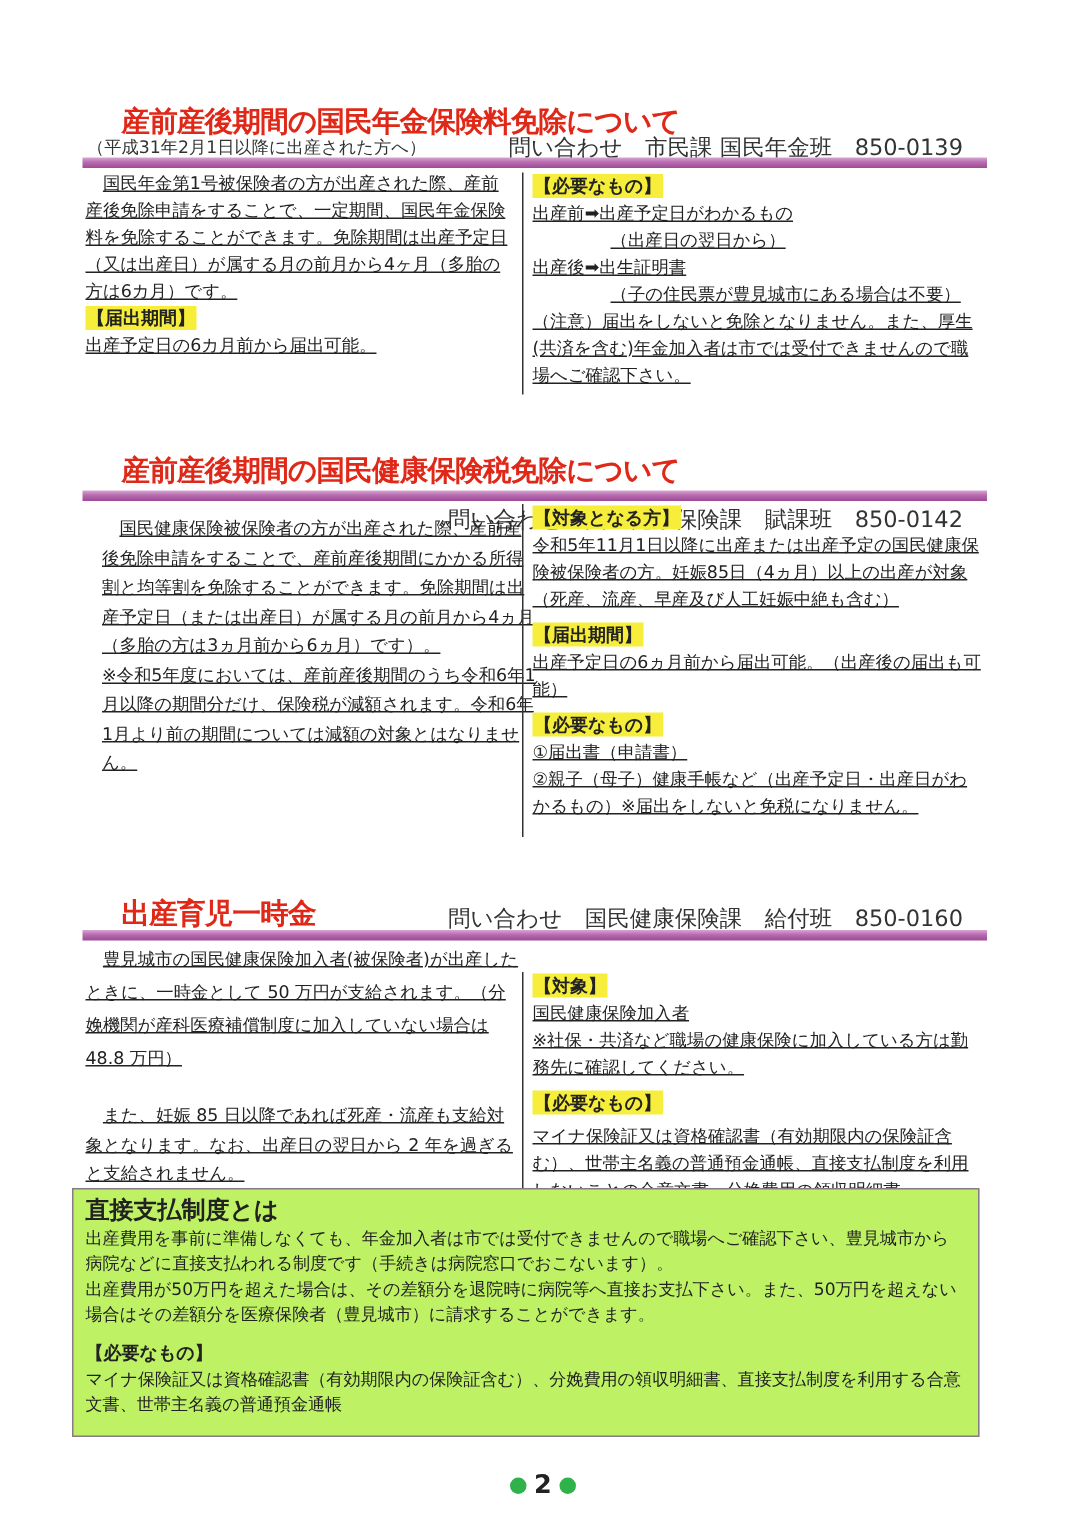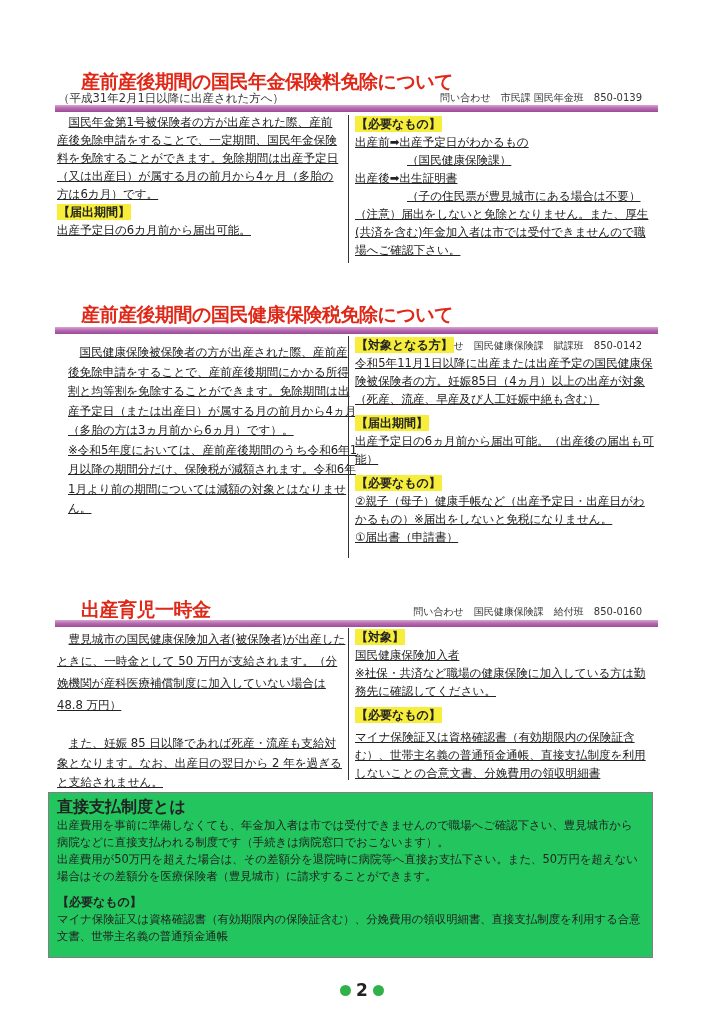--- a/index.html
+++ b/index.html
@@ -2,32 +2,32 @@
 <html><head>
   <meta charset="utf-8">
   <style>
     html, body { margin:0; padding:0; background:#ffffff; }
     body { width:719px; height:1024px; position:relative; overflow:hidden;
       font-family: "DejaVu Sans", "Liberation Sans", sans-serif; color:#222; }
     .abs { position:absolute; }
 
     .sec-title { color:#e02818; font-weight:bold; font-size:19px; letter-spacing:-0.5px; white-space:nowrap; line-height:22px;margin-left:24px; }
     .sub-note { font-size:11.5px; color:#333; white-space:nowrap; line-height:14px; }
-    .contact { font-size:10px; color:#333; white-space:nowrap; line-height:14px; text-align:right;padding-left:29px; }
+    .contact { font-size:15px; color:#333; white-space:nowrap; line-height:14px; text-align:right;padding-left:29px; }
     .bar { height:7px; background:linear-gradient(to bottom, #d8a6d2 0%, #b86bb0 45%, #9c4a96 100%); }
 
     .col { font-size:11.6px; line-height:18px; color:#222;text-decoration:underline; }
     .col p { margin:0; }
     .indent { text-indent:1em; }
     .vline { border-left:1px solid #333; }
     .tag { display:inline-block; background:#f6ee3a; font-weight:bold; font-size:12px; line-height:16px; padding:0 1px; margin:0 0 0 0; }
     .gap { height:6px; }
     .sub-indent { padding-left:52px; }
 
-    .pinkbox { background:#22c55e; border:1px solid #8a7a88; box-sizing:border-box; }
+    .pinkbox { background:#bef264; border:1px solid #8a7a88; box-sizing:border-box; }
     .pinkbox .ttl { font-weight:bold; font-size:16px; line-height:20px; }
     .pinkbox .txt { font-size:11.4px; line-height:17px; }
     .pinkbox .need { font-weight:bold; font-size:12px; line-height:18px; }
 
     .pager { display:flex; align-items:center; gap:5px; font-weight:bold; font-size:17px; color:#222; }
     .dot { width:11px; height:11px; border-radius:50%; background:#2fb24a; display:inline-block; }
   </style>
 </head>
 <body>
 
@@ -38,21 +38,21 @@
 
 <div class="abs col" style="left:57px; top:113px; width:286px;">
   <p class="indent">国民年金第1号被保険者の方が出産された際、産前産後免除申請をすることで、一定期間、国民年金保険料を免除することができます。免除期間は出産予定日（又は出産日）が属する月の前月から4ヶ月（多胎の方は6カ月）です。</p>
   <span class="tag">【届出期間】</span>
   <p>出産予定日の6カ月前から届出可能。</p>
 </div>
 
 <div class="abs col vline" style="left:348px; top:115px; width:300px; height:148px; padding-left:6px;">
   <span class="tag">【必要なもの】</span>
   <p>出産前➡出産予定日がわかるもの</p>
-  <p class="sub-indent">（国民健康保険課）</p>
+  <p class="sub-indent">（出産日の翌日から）</p>
   <p>出産後➡出生証明書</p>
   <p class="sub-indent">（子の住民票が豊見城市にある場合は不要）</p>
   <p>（注意）届出をしないと免除となりません。また、厚生(共済を含む)年金加入者は市では受付できませんので職場へご確認下さい。</p>
 </div>
 
 <div class="abs sec-title" style="left:57px; top:303px;">産前産後期間の国民健康保険税免除について</div>
 <div class="abs contact" style="right:77px; top:311px;margin-top:28px;">問い合わせ　国民健康保険課　賦課班　850-0142</div>
 <div class="abs bar" style="left:55px; top:327px; width:603px;"></div>
 
 <div class="abs col" style="left:68px; top:343px; width:290px; line-height:19.5px;">
@@ -61,34 +61,34 @@
 </div>
 
 <div class="abs col vline" style="left:348px; top:336px; width:300px; height:222px; padding-left:6px;">
   <span class="tag">【対象となる方】</span>
   <p>令和5年11月1日以降に出産または出産予定の国民健康保険被保険者の方。妊娠85日（4ヵ月）以上の出産が対象（死産、流産、早産及び人工妊娠中絶も含む）</p>
   <div class="gap"></div>
   <span class="tag">【届出期間】</span>
   <p>出産予定日の6ヵ月前から届出可能。（出産後の届出も可能）</p>
   <div class="gap"></div>
   <span class="tag">【必要なもの】</span>
+  <p>①届出書（申請書）</p>
   <p>②親子（母子）健康手帳など（出産予定日・出産日がわかるもの）※届出をしないと免税になりません。</p>
-  <p>①届出書（申請書）</p>
 </div>
 
 <div class="abs sec-title" style="left:57px; top:598px;">出産育児一時金</div>
 <div class="abs contact" style="right:77px; top:605px;">問い合わせ　国民健康保険課　給付班　850-0160</div>
 <div class="abs bar" style="left:55px; top:620px; width:603px;"></div>
 
 <div class="abs col" style="left:57px; top:628px; width:290px; line-height:19.5px;">
   <p class="indent" style="line-height:22px;">豊見城市の国民健康保険加入者(被保険者)が出産したときに、一時金として 50 万円が支給されます。（分娩機関が産科医療補償制度に加入していない場合は 48.8 万円）</p>
   <p class="indent" style="margin-top:18px;">また、妊娠 85 日以降であれば死産・流産も支給対象となります。なお、出産日の翌日から 2 年を過ぎると支給されません。</p>
 </div>
 
-<div class="abs col vline" style="left:348px; top:628px; width:300px; height:152px; padding-left:6px;">
+<div class="abs col vline" style="left:348px; top:648px; width:300px; height:152px; padding-left:6px;">
   <span class="tag">【対象】</span>
   <p>国民健康保険加入者</p>
   <p>※社保・共済など職場の健康保険に加入している方は勤務先に確認してください。</p>
   <div class="gap"></div>
   <span class="tag">【必要なもの】</span>
   <div style="height:4px;"></div>
   <p>マイナ保険証又は資格確認書（有効期限内の保険証含む）、世帯主名義の普通預金通帳、直接支払制度を利用しないことの合意文書、分娩費用の領収明細書</p>
 </div>
 
 <div class="abs pinkbox" style="left:48px; top:792px; width:605px; height:166px; padding:4px 8px;">

